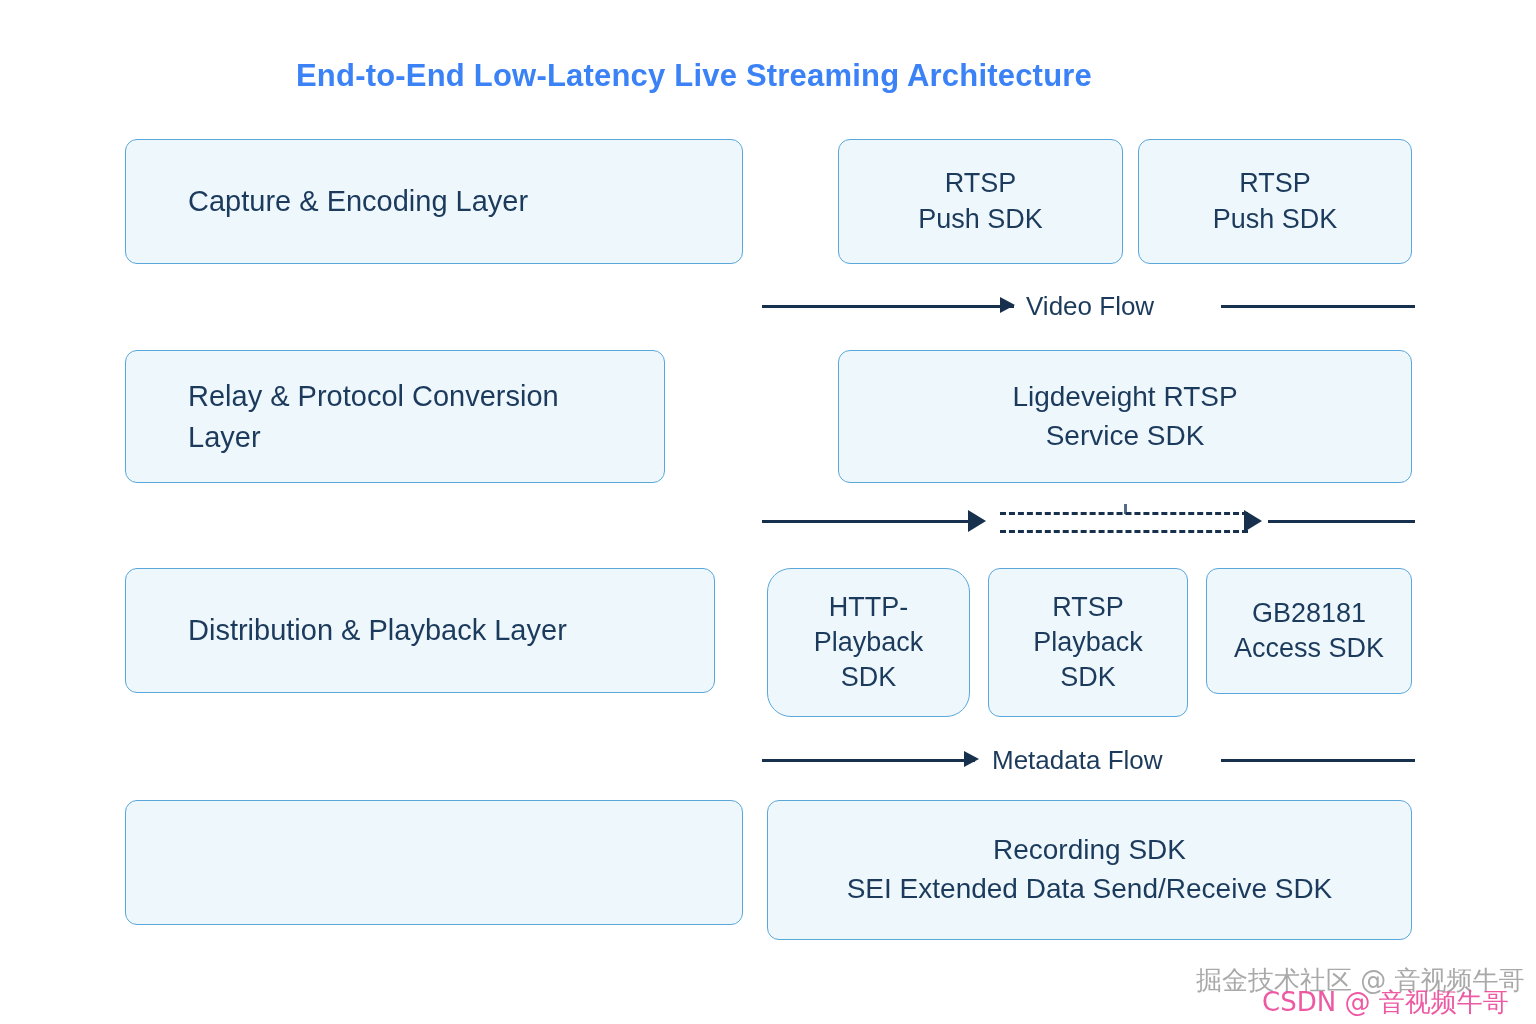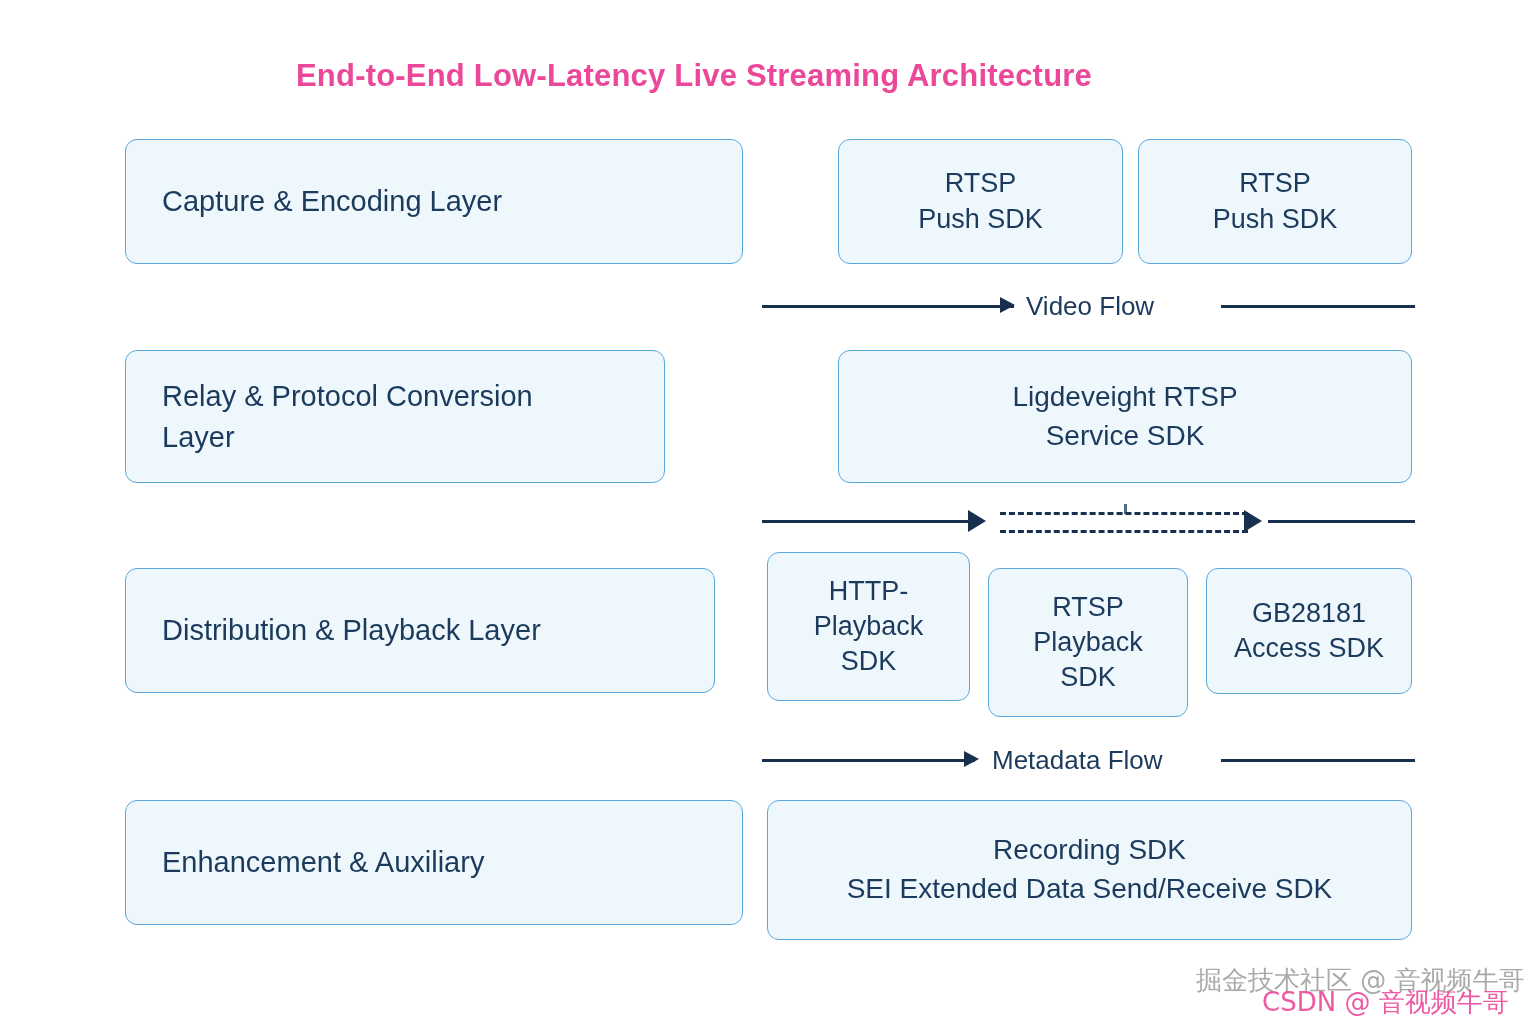--- a/index.html
+++ b/index.html
@@ -24,21 +24,21 @@
   }
 
   .title {
     position: absolute;
     left: 0;
     top: 58px;
     width: 1388px;
     text-align: center;
     font-size: 31px;
     font-weight: bold;
-    color: #ec4899;
+    color: #3b82f6;
     letter-spacing: 0.2px;
   }
 
   
   .card {
     position: absolute;
     box-sizing: border-box;
     background: #eef7fc;
     border: 1.6px solid #5aa8da;
     border-radius: 12px;
@@ -54,21 +54,21 @@
     justify-content: flex-start;
     text-align: left;
   }
   .card .txt {
     display: block;
     width: 100%;
   }
 
   
   .layer-card {
-    padding-left: 36px;
+    padding-left: 62px;
     padding-right: 18px;
     font-size: 29px;
     line-height: 1.38;
   }
 
   
   .sdk-card {
     padding: 6px 10px;
     font-size: 27px;
     line-height: 1.3;
@@ -216,21 +216,21 @@
       <span class="flow-label" style="left:0; top:-6px; font-size:20px;"></span>
     </div>
     <div class="arrow-head" style="left:1244px;"></div>
     <div class="flow-line" style="left:1268px; width:147px;"></div>
   </div>
 
   <div class="card left layer-card" style="left:125px; top:568px; width:590px; height:125px;">
     <span class="txt">Distribution &amp; Playback Layer</span>
   </div>
 
-  <div class="card center sdk-card" style="left:767px; top:552px; width:203px; height:149px;">
+  <div class="card center sdk-card" style="left:767px; top:568px; width:203px; height:149px;border-radius:24px;">
     <span class="txt">
       <span class="l1">HTTP-</span>
       <span class="l2">Playback</span>
       <span class="l3">SDK</span>
     </span>
   </div>
 
   <div class="card center sdk-card" style="left:988px; top:568px; width:200px; height:149px;">
     <span class="txt">
       <span class="l1">RTSP</span>
@@ -248,21 +248,20 @@
 
   <div class="flow-row" style="left:0px; top:737px; width:1308px;">
     <div class="flow-line" style="left:762px; width:213px;"></div>
     <div class="arrow-head thin" style="left:964px;"></div>
     <div class="flow-label" style="left:992px;">Metadata Flow</div>
     <div class="flow-line" style="left:1221px; width:194px;"></div>
   </div>
 
   <div class="card left layer-card" style="left:125px; top:800px; width:618px; height:125px;">
     <span class="txt">
-      <span style="display:block">Enhancement &amp; Auxiliary</span>
     </span>
   </div>
 
   <div class="card center sdk-card sdk-big" style="left:767px; top:800px; width:645px; height:140px;">
     <span class="txt">
       <span class="l1">Recording SDK</span>
       <span class="l2">SEI Extended Data Send/Receive SDK</span>
     </span>
   </div>
 

